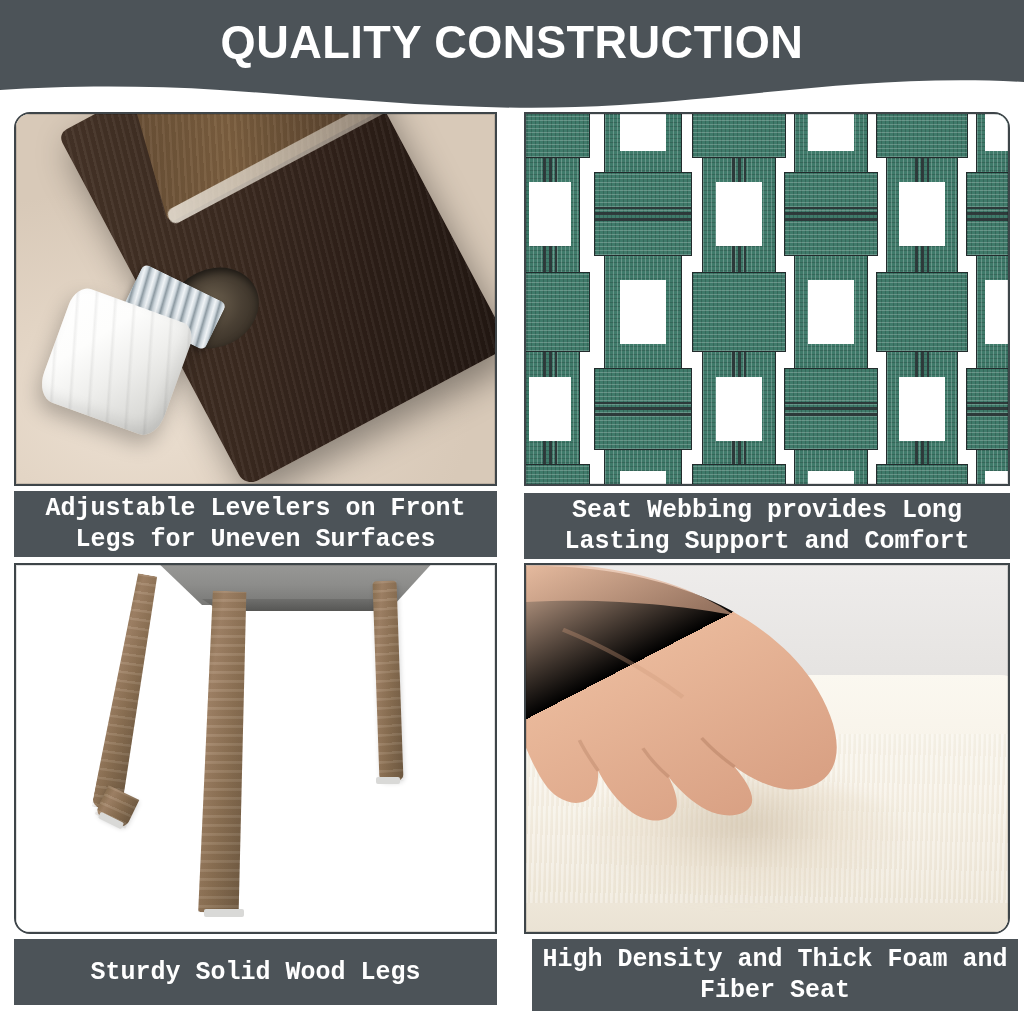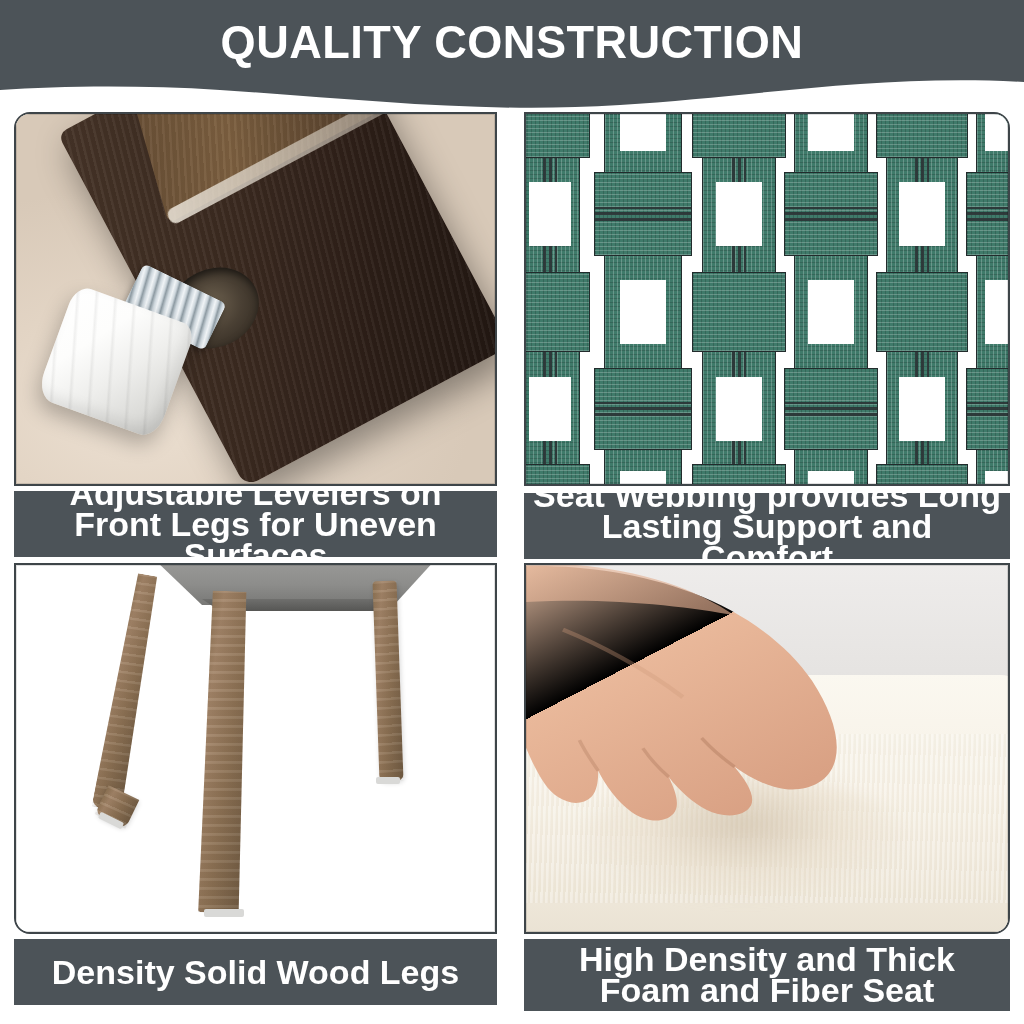--- a/index.html
+++ b/index.html
@@ -47,47 +47,48 @@
   .photo {
     position: relative;
     overflow: hidden;
     border: 2px solid #3e4549;
     box-sizing: border-box;
     background: #ffffff;
   }
   .caption {
     background: #4c5358;
     color: #ffffff;
-    font-size: 34px;
+    font-size: 25px;
     font-weight: bold;
     line-height: 31px;
     text-align: center;
     display: flex;
     align-items: center;
     justify-content: center;
     box-sizing: border-box;
     padding: 2px 8px;
+    font-family: Liberation Mono, monospace;
   }
 
   
   #q-levelers        { left: 14px;  top: 112px; width: 483px; }
   #q-levelers .photo { width: 483px; height: 374px; border-radius: 16px 0 0 0; }
   #q-levelers .caption { width: 483px; height: 66px; margin-top: 5px; }
 
   #q-webbing        { left: 524px; top: 112px; width: 486px; }
   #q-webbing .photo { width: 486px; height: 374px; border-radius: 0 16px 0 0; }
   #q-webbing .caption { width: 486px; height: 66px; margin-top: 7px; }
 
   #q-legs        { left: 14px;  top: 563px; width: 483px; }
   #q-legs .photo { width: 483px; height: 371px; border-radius: 0 0 0 16px; }
   #q-legs .caption { width: 483px; height: 66px; margin-top: 5px; }
 
   #q-foam        { left: 524px; top: 563px; width: 486px; }
   #q-foam .photo { width: 486px; height: 371px; border-radius: 0 0 16px 0; }
-  #q-foam .caption { width: 486px; height: 72px; margin-top: 5px; }
+  #q-foam .caption { width: 486px; height: 72px; margin-top: 5px; margin-left: 8px; }
 
   
   .scene-leveler {
     position: absolute; inset: 0;
     background:
       radial-gradient(ellipse 70% 60% at 25% 80%, #ece0d2 0%, #e3d5c5 45%, #d8c9b8 100%),
       #e6dac9;
   }
   .leg-block {
     position: absolute;
@@ -431,21 +432,21 @@
       </div>
       <div class="leg-foot" style="left:188px; top:344px; width:40px; height:8px;"></div>
 
       <div class="wood-leg" id="leg-right">
         <div class="grain"></div>
       </div>
       <div class="leg-foot" style="left:360px; top:212px; width:24px; height:7px;"></div>
     </div>
     <div class="img-shadow"></div>
   </div>
-  <div class="caption">Density Solid Wood Legs</div>
+  <div class="caption">Sturdy Solid Wood Legs</div>
 </div>
 
 <div class="quad" id="q-foam">
   <div class="photo">
     <div class="scene-foam">
       <div class="foam-bg"></div>
       <div class="foam-block"></div>
       <div class="foam-fibers"></div>
       <div class="foam-dent"></div>
       <svg class="hand" viewBox="0 0 320 330" preserveAspectRatio="none">

